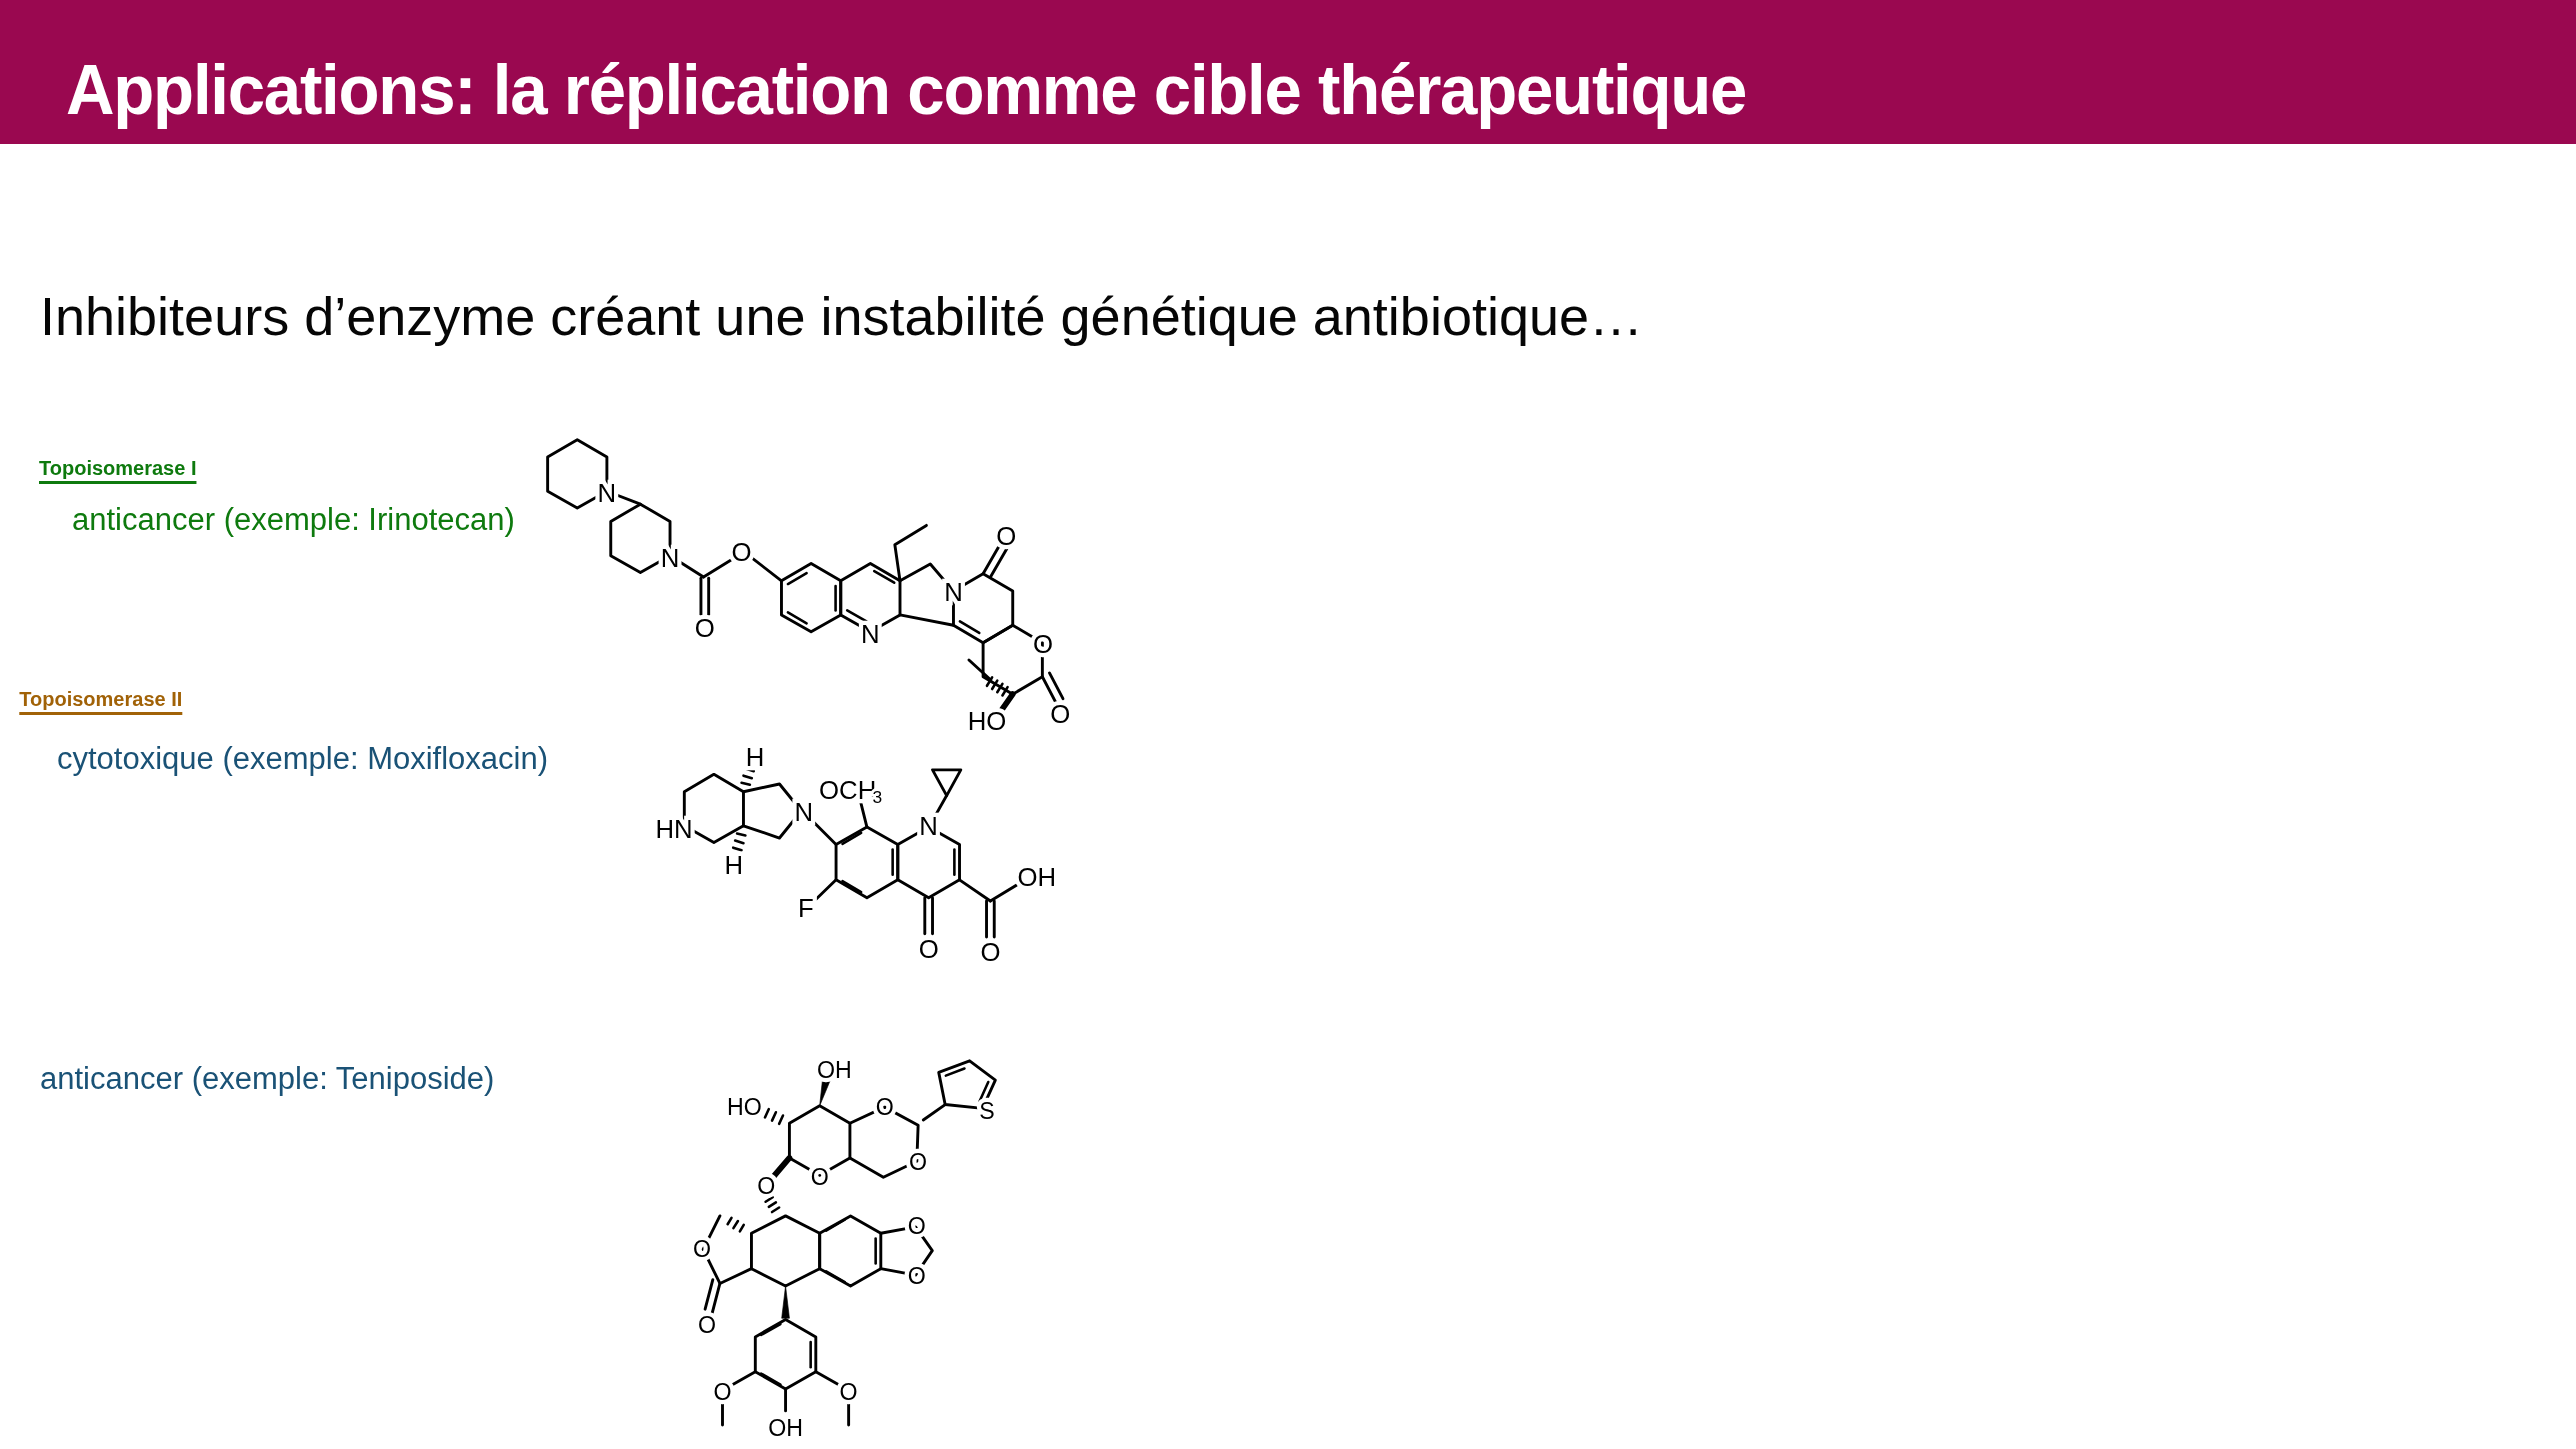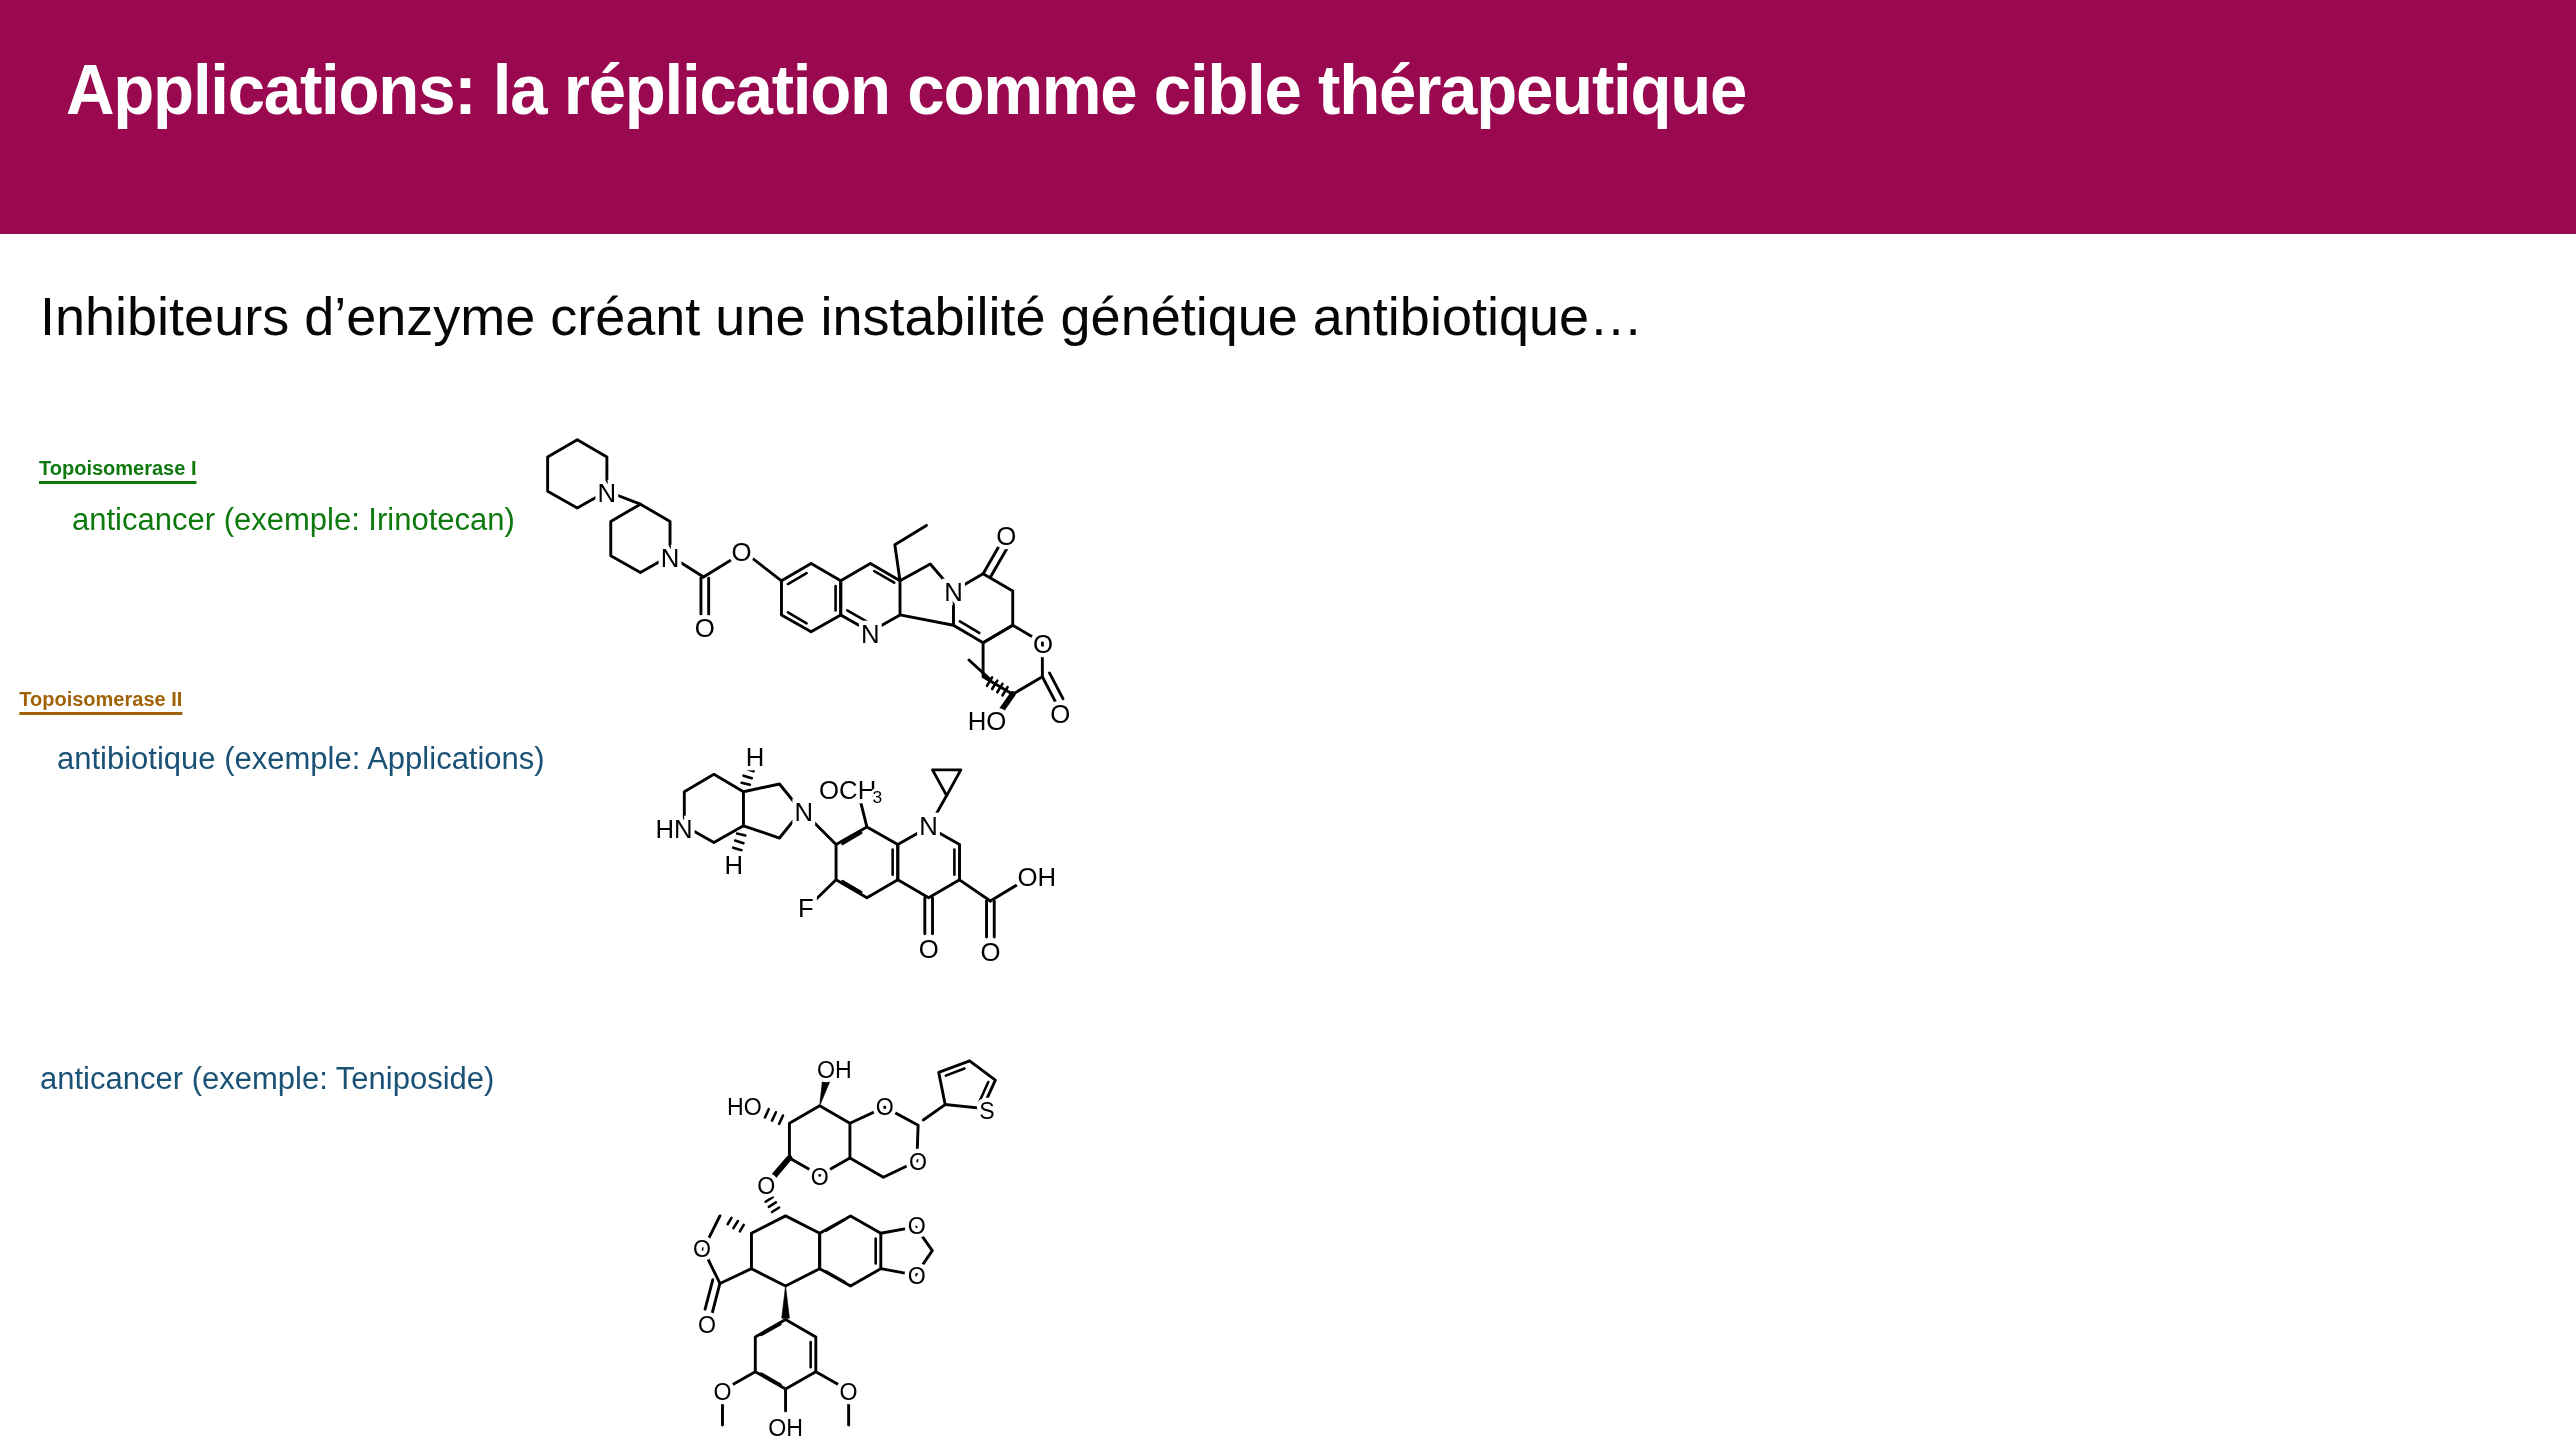--- a/index.html
+++ b/index.html
@@ -2,21 +2,21 @@
 <html style="font-size:10.3px"><head>
 <meta charset="utf-8">
 <style>
   html,body{margin:0;padding:0;}
   body{
     width:2576px;height:1449px;background:#ffffff;
     font-family:"Liberation Sans",sans-serif;position:relative;overflow:hidden;
   }
   .slide{position:absolute;inset:0;}
   .header{
-    position:absolute;left:0;top:0;width:2576px;height:234px;
+    position:absolute;left:0;top:0;width:2576px;height:144px;
     background:#9a0850;
   }
   .title{
     position:absolute;left:66px;top:50px;
     font-size:70px;font-weight:bold;color:#ffffff;
     letter-spacing:-1.3px;white-space:nowrap;
     transform:scaleX(0.96);transform-origin:left center;
   }
   .subtitle{
     position:absolute;left:40px;top:285px;
@@ -56,21 +56,21 @@
   <div class="header">
     <div class="title">Applications: la réplication comme cible thérapeutique</div>
   </div>
 
   <div class="subtitle">Inhibiteurs d’enzyme créant une instabilité génétique antibiotique…</div>
 
   <div class="section-heading heading-topo1">Topoisomerase I</div>
   <div class="example-label label-irinotecan">anticancer (exemple: Irinotecan)</div>
 
   <div class="section-heading heading-topo2">Topoisomerase II</div>
-  <div class="example-label label-moxifloxacin">antibiotique (exemple: Applications)</div>
+  <div class="example-label label-moxifloxacin">cytotoxique (exemple: Moxifloxacin)</div>
   <div class="example-label label-teniposide">anticancer (exemple: Teniposide)</div>
 
   <svg class="molecule mol-irinotecan" viewBox="0 0 860 490">
     <g>
 
       <polygon class="bond" points="92,35 138,62 138,115 92,141 46,115 46,62"></polygon>
 
       <line class="bond" x1="138" y1="115" x2="190" y2="135"></line>
 
       <polygon class="bond" points="190,135 236,162 236,215 190,241 144,215 144,162"></polygon>

